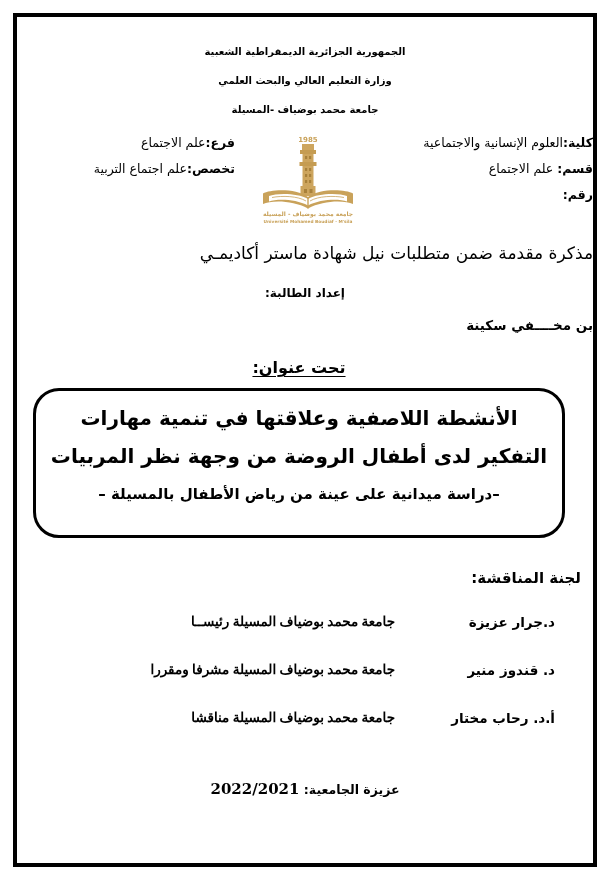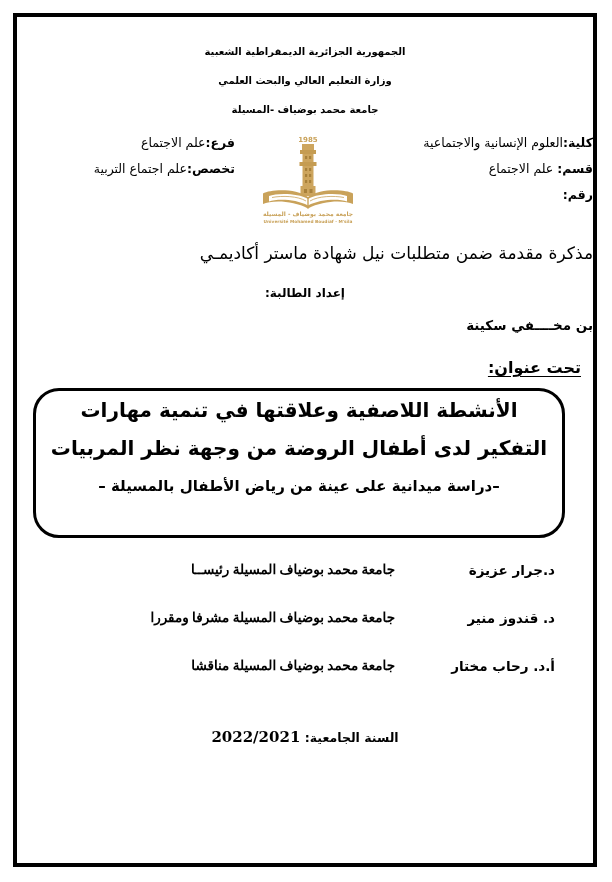--- a/index.html
+++ b/index.html
@@ -14,25 +14,25 @@
   .header { text-align:center; font-weight:bold; font-size:10px; line-height:29px; margin-top:20px; }
   .info-row { display:flex; margin-top:6px; align-items:flex-start; }
   .col { font-size:12.5px; line-height:26px; white-space:nowrap; }
   .col b { font-weight:bold; }
   .right-col { width:212px; box-sizing:border-box; }
   .left-col  { width:218px; box-sizing:border-box; }
   .logo-wrap { flex:1; display:flex; justify-content:center; padding-top:2px; }
   .statement { text-align:right; font-weight:normal; font-size:17px; margin-top:16px; line-height:22px; }
   .prepared  { text-align:center; font-weight:bold; font-size:12px; margin-top:18px; line-height:22px; }
   .student   { font-weight:bold; font-size:13.5px; margin-top:12px; line-height:18px; }
-  .under-title { text-align:right; font-weight:bold; font-size:16px; margin:22px 12px 0 0; line-height:24px; }
+  .under-title { text-align:center; font-weight:bold; font-size:16px; margin:22px 12px 0 0; line-height:24px; }
   .under-title span { text-decoration:underline; text-underline-offset:3px; }
   .title-box {
     margin:8px 28px 0 16px; border:3px solid #000; border-radius:26px;
-    height:150px; box-sizing:border-box; text-align:center;
+    height:150px; box-sizing:border-box; padding-top:8px; text-align:center;
   }
   .title-box .t-line { font-size:20px; font-weight:bold; line-height:38px; }
   .title-box .subtitle { font-size:15px; font-weight:bold; margin-top:8px; line-height:22px; }
   .committee-heading { text-align:right; font-weight:bold; font-size:15px; margin:28px 12px 0 0; line-height:24px; }
   .committee-row {
     display:flex; font-weight:bold; font-size:13.5px; line-height:20px;
     margin-top:28px; padding-right:38px;
   }
   .committee-row.first { margin-top:22px; }
   .member-name { width:160px; flex:none; }
@@ -105,33 +105,34 @@
     <div class="student">بن مخــــفي سكينة</div>
 
     <div class="under-title"><span>تحت عنوان:</span></div>
 
     <div class="title-box">
       <div class="t-line">الأنشطة اللاصفية وعلاقتها في تنمية مهارات</div>
       <div class="t-line">التفكير لدى أطفال الروضة من وجهة نظر المربيات</div>
       <div class="subtitle">–دراسة ميدانية على عينة من رياض الأطفال بالمسيلة –</div>
     </div>
 
+    <div class="committee-heading">لجنة المناقشة:</div>
 
     <div class="committee-row first">
       <div class="member-name">د.جرار عزيزة</div>
       <div class="member-affiliation">جامعة محمد بوضياف المسيلة رئيســا</div>
     </div>
     <div class="committee-row">
       <div class="member-name">د. قندوز منير</div>
       <div class="member-affiliation">جامعة محمد بوضياف المسيلة مشرفا ومقررا</div>
     </div>
     <div class="committee-row">
       <div class="member-name">أ.د. رحاب مختار</div>
       <div class="member-affiliation">جامعة محمد بوضياف المسيلة مناقشا</div>
     </div>
 
     <div class="footer">
-      <span>السنة الجامعية:</span>
+      <span>عزيزة الجامعية:</span>
       <span class="year-value">2022/2021</span>
     </div>
 
   </div>
 </div>
 
 </body></html>

